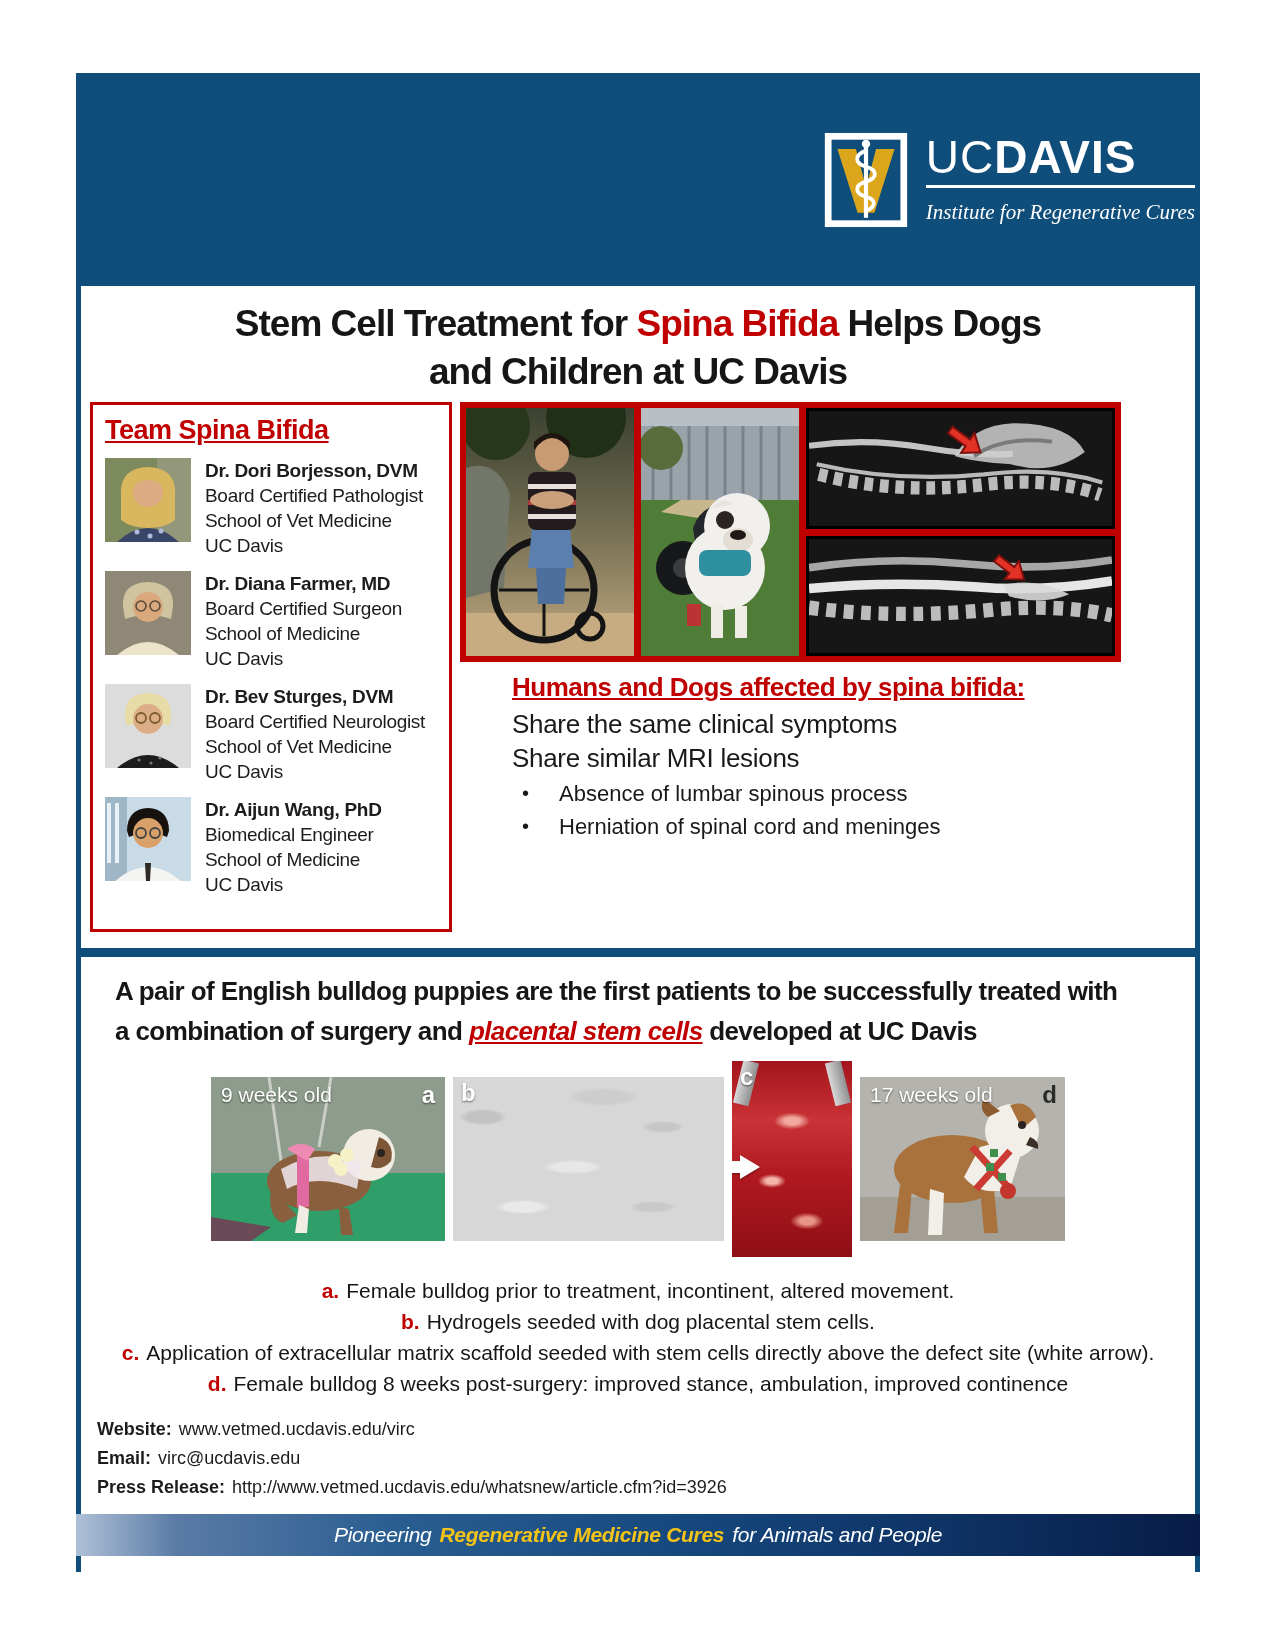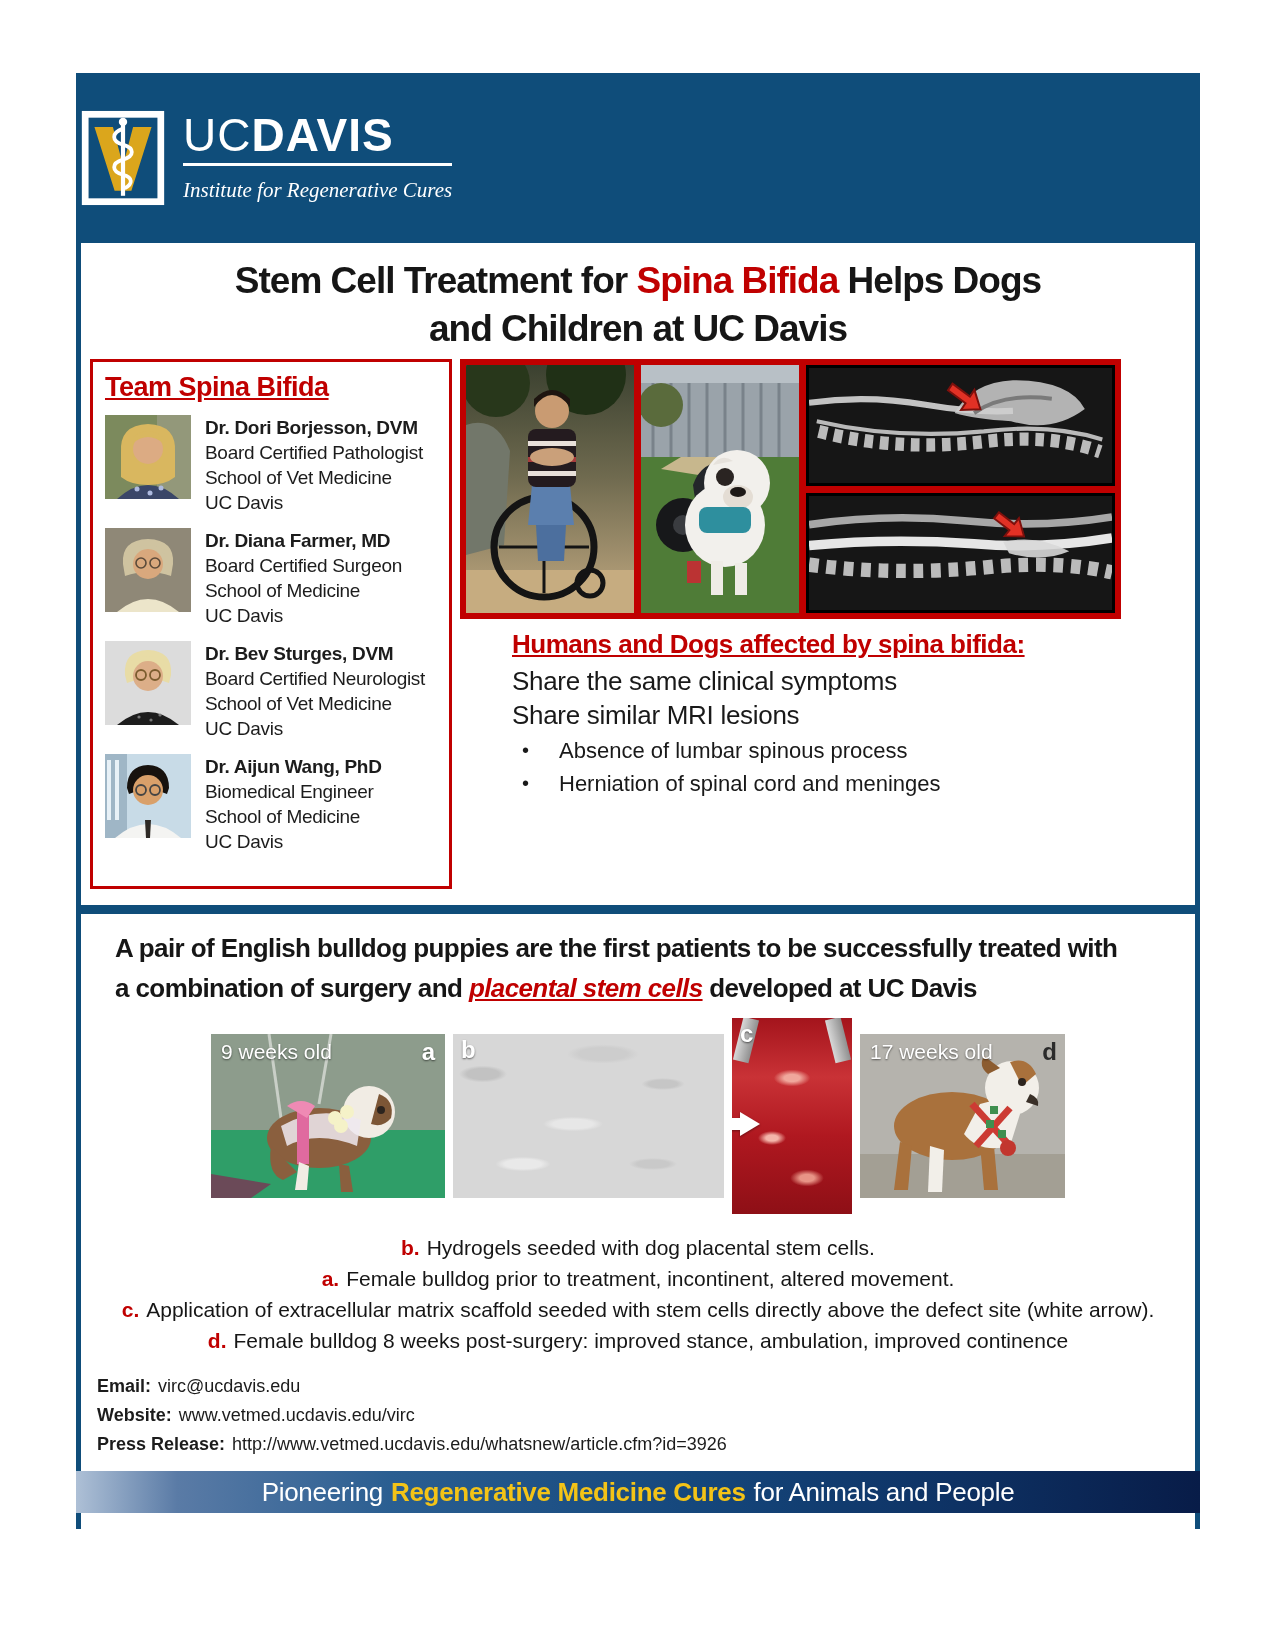--- a/index.html
+++ b/index.html
@@ -10,21 +10,21 @@
   }
   *{box-sizing:border-box;margin:0;padding:0;}
   body{background:#ffffff;font-family:"Liberation Sans",sans-serif;color:var(--ink);}
   .page{position:relative;width:1275px;height:1650px;background:#fff;overflow:hidden;}
   .sheet{
     position:absolute;left:76px;top:73px;width:1124px;
     border-left:5px solid var(--blue);border-right:5px solid var(--blue);
     background:#fff;
   }
   
-  .band{height:170px;background:var(--blue);display:flex;align-items:center;justify-content:flex-start;}
+  .band{height:213px;background:var(--blue);display:flex;align-items:center;justify-content:flex-end;}
   .logo{display:flex;align-items:flex-start;gap:18px;}
   .logo-icon{width:84px;height:96px;flex:none;}
   .logo-text{display:flex;flex-direction:column;align-items:flex-start;}
   .brand{color:#fff;font-size:46px;letter-spacing:1px;line-height:50px;font-weight:400;}
   .brand b{font-weight:800;}
   .brand-rule{height:3px;background:#fff;align-self:stretch;margin:3px 0 4px;}
   .brand2{color:#fff;font-size:24px;font-weight:800;letter-spacing:3px;line-height:28px;}
   .brand3{color:#fff;font-family:"Liberation Serif",serif;font-style:italic;font-size:21px;margin-top:8px;align-self:center;}
   
   .title{padding:14px 0 4px;text-align:center;font-size:37px;line-height:48px;font-weight:700;letter-spacing:-1px;color:#161616;}
@@ -94,21 +94,21 @@
   .c-tool.r{right:6px;transform:rotate(-14deg);}
   
   .captions{margin:18px 26px 0;text-align:center;font-size:21px;line-height:31px;color:#161616;}
   .cap-letter{color:var(--red);font-weight:700;margin-right:7px;}
   
   .contact{margin:16px 0 0 16px;font-size:18px;line-height:29px;}
   .c-label{font-weight:700;margin-right:7px;}
   
   .footerbar{margin:12px -5px 16px;height:42px;display:flex;align-items:center;justify-content:center;
     background:linear-gradient(90deg,#AEC0D6 0%,#5A7BA6 9%,#2A5E91 28%,#15477C 55%,#0E3264 78%,#081C48 100%);
-    color:#fff;font-size:26px;letter-spacing:-0.3px;}
+    color:#fff;font-size:21px;letter-spacing:-0.3px;font-style:italic;}
   .footerbar .gold{color:var(--gold);font-weight:700;margin:0 8px;}
 </style>
 </head>
 <body>
 
 <div class="page">
   <div class="sheet">
 
     <div class="band">
       <div class="logo">
@@ -400,29 +400,29 @@
               <rect x="130" y="72" width="8" height="8"></rect>
           </g>
           <circle cx="148" cy="114" r="8" fill="#c2362e"></circle>
         </svg>
         <span class="ov ov-age">17 weeks old</span>
         <span class="ov ov-letter ov-d">d</span>
       </div>
     </div>
 
     <div class="captions">
+      <div><span class="cap-letter">a.</span><span>Female bulldog prior to treatment, incontinent, altered movement.</span></div>
       <div><span class="cap-letter">b.</span><span>Hydrogels seeded with dog placental stem cells.</span></div>
-      <div><span class="cap-letter">a.</span><span>Female bulldog prior to treatment, incontinent, altered movement.</span></div>
       <div><span class="cap-letter">c.</span><span>Application of extracellular matrix scaffold seeded with stem cells directly above the defect site (white arrow).</span></div>
       <div><span class="cap-letter">d.</span><span>Female bulldog 8 weeks post-surgery: improved stance, ambulation, improved continence</span></div>
     </div>
 
     <div class="contact">
+      <div><span class="c-label">Website:</span><span>www.vetmed.ucdavis.edu/virc</span></div>
       <div><span class="c-label">Email:</span><span>virc@ucdavis.edu</span></div>
-      <div><span class="c-label">Website:</span><span>www.vetmed.ucdavis.edu/virc</span></div>
       <div><span class="c-label">Press Release:</span><span>http://www.vetmed.ucdavis.edu/whatsnew/article.cfm?id=3926</span></div>
     </div>
 
     <div class="footerbar">
       <span>Pioneering</span>
         <span class="gold">Regenerative Medicine Cures</span>
         <span>for Animals and People</span>
     </div>
 
   </div>

